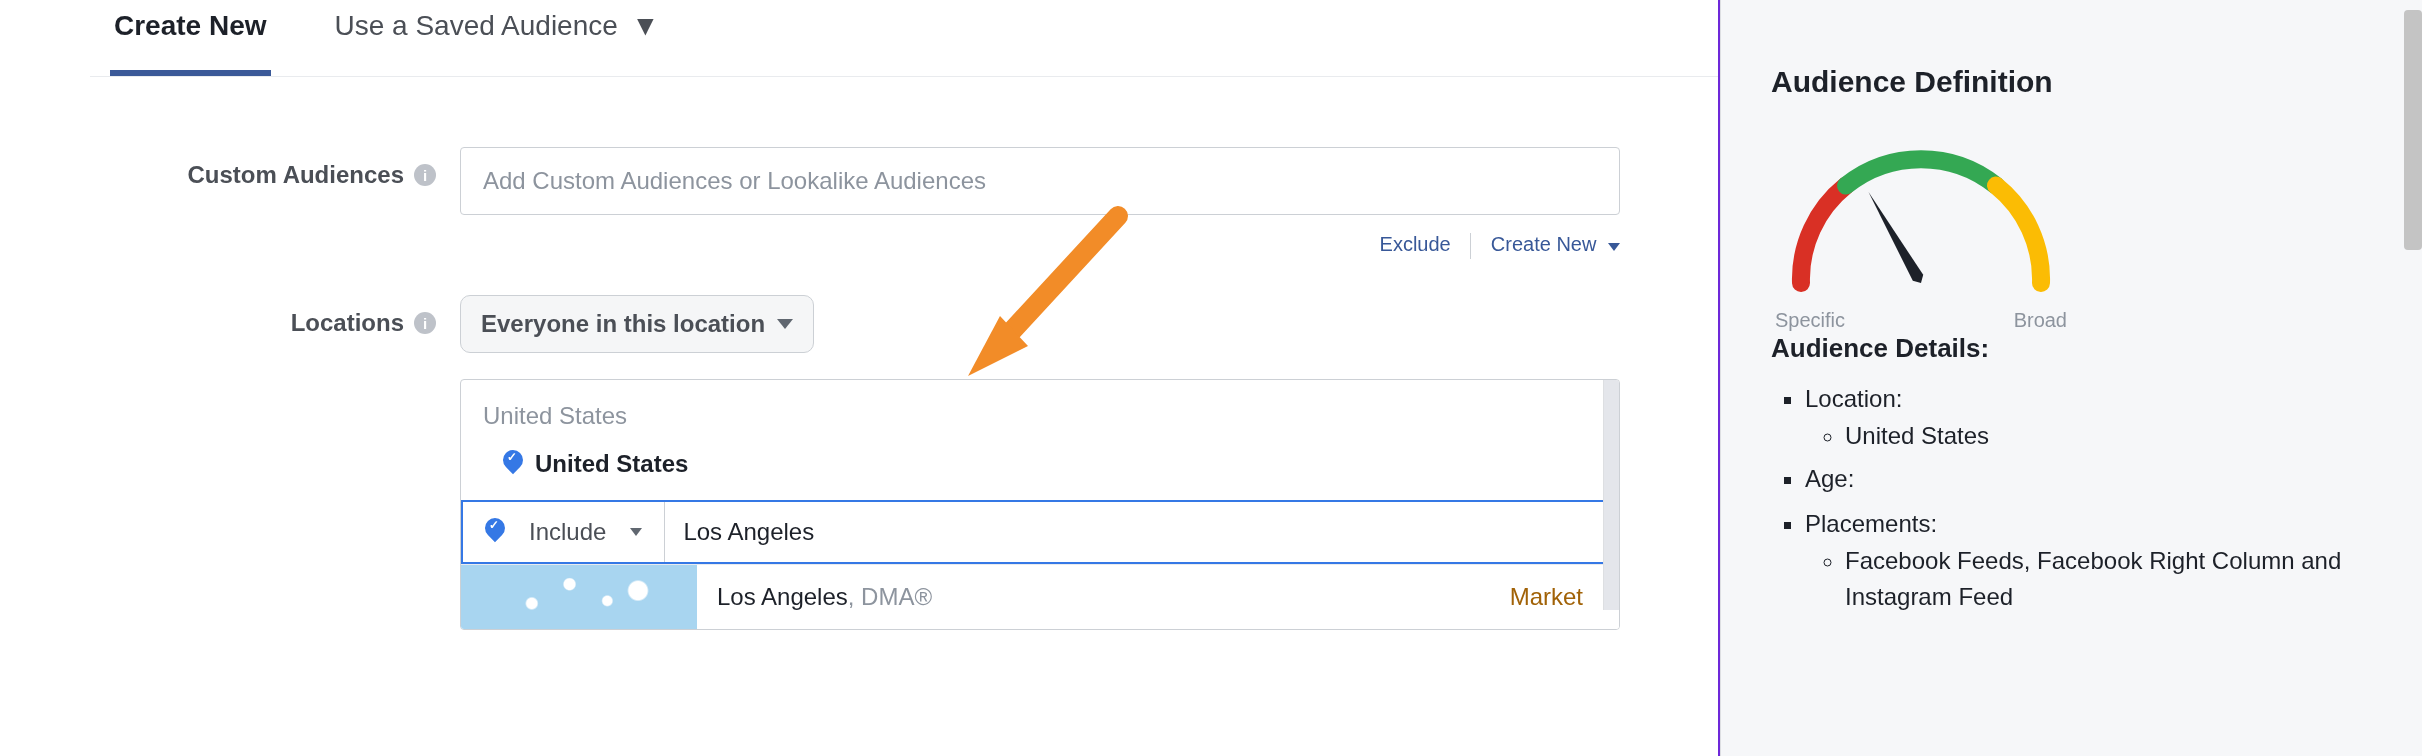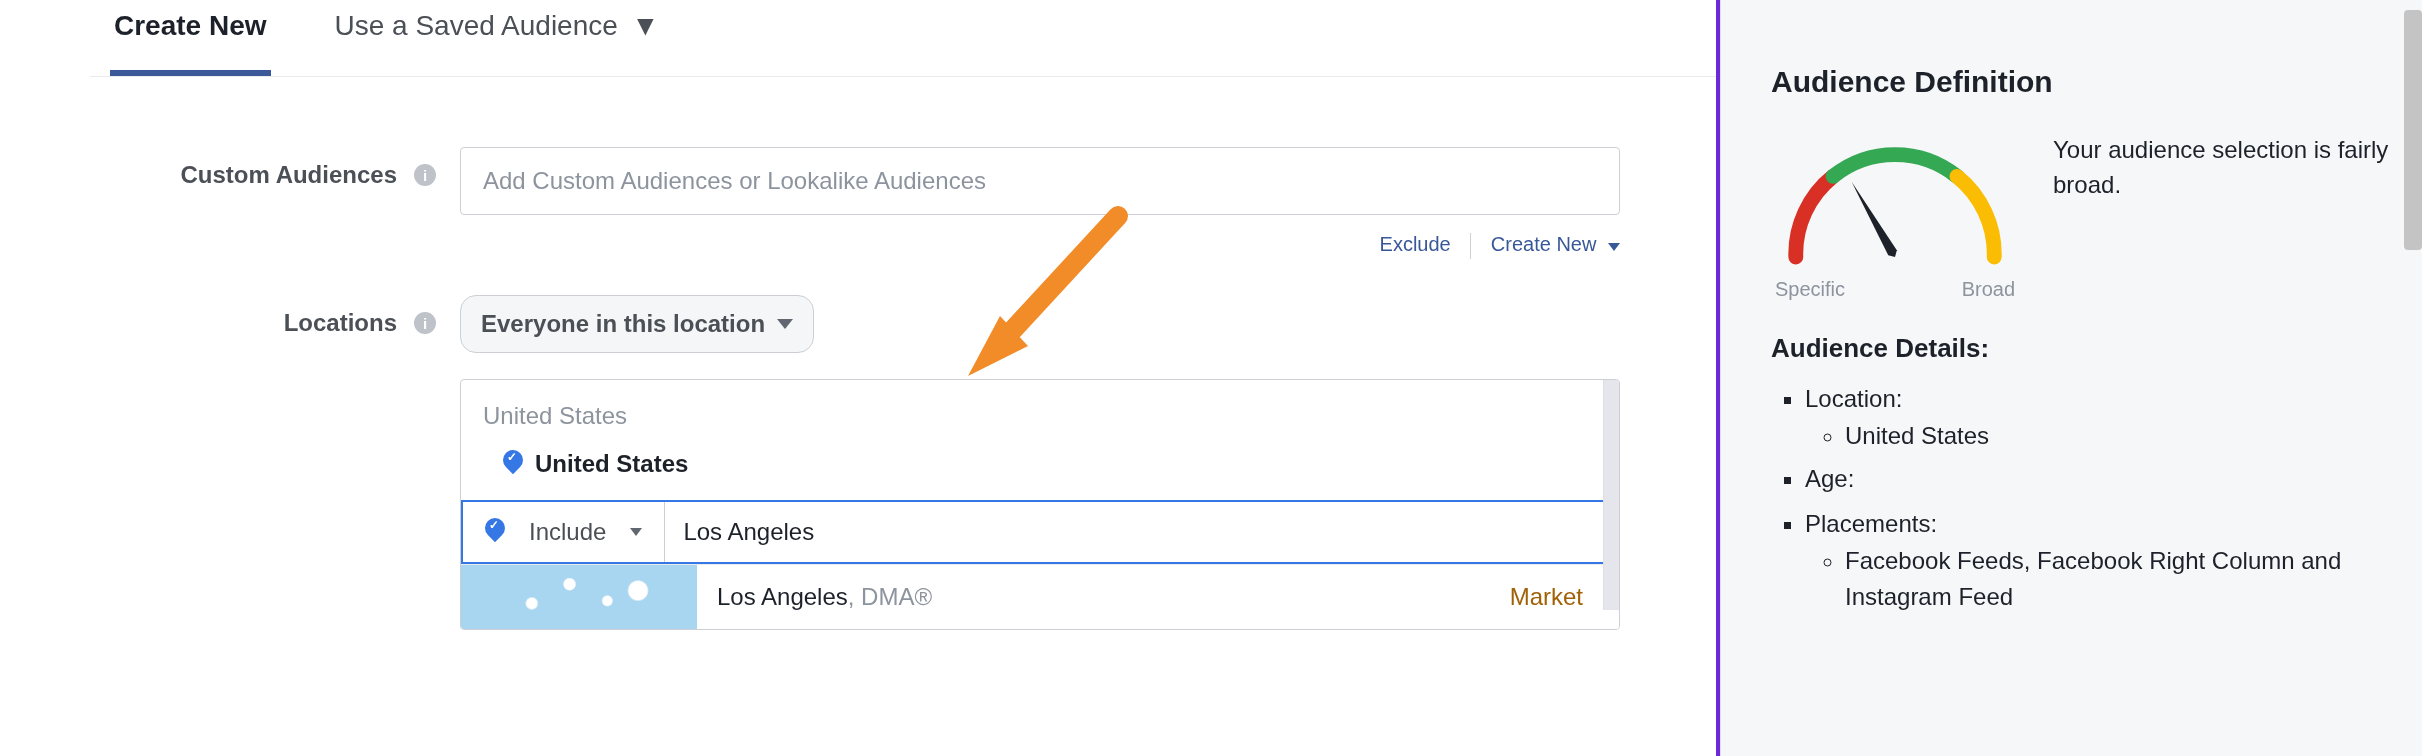--- a/index.html
+++ b/index.html
@@ -6,53 +6,53 @@
   body {
     font-family: Helvetica, Arial, sans-serif;
     font-size: 14px;
     color: #1d2129;
     background: #fff;
     width: 2422px;
     height: 756px;
     overflow: hidden;
   }
   .layout { display: flex; height: 100%; }
-  .main-col { flex: 0 0 1720px; padding: 0 0 0 90px; border-right: 4px solid #6d28d9; position: relative; }
+  .main-col { flex: 0 0 1720px; padding: 0 0 0 90px; border-right: 2px solid #6d28d9; position: relative; }
   .side-col { flex: 1; background: #f6f7f9; border-left: 1px solid #dddfe2; padding: 40px 30px 0 50px; position: relative; }
   .side-col::after {
     content:""; position:absolute; right:0; top:10px; width:18px; height:240px;
     background:#c4c4c4; border-radius:4px;
   }
 
   
   .tabs { display: flex; align-items: baseline; gap: 60px; padding: 10px 0 0 20px; border-bottom: 1px solid #e9ebee; }
   .tab { padding: 0 4px 28px 4px; font-size: 28px; cursor: pointer; color:#4b4f56; }
   .tab.active { font-weight: bold; color: #1d2129; border-bottom: 6px solid #3b5998; }
   .tab .caret { margin-left: 6px; }
 
   
   .form-area { padding-top: 70px; }
   .row { display:flex; align-items:flex-start; margin-bottom: 36px; }
-  .row-label { flex: 0 0 370px; text-align: right; padding-right: 24px; font-size: 24px; font-weight: bold; color:#4b4f56; display:flex; align-items:center; justify-content:flex-end; gap:17px; padding-top:14px;}
+  .row-label { flex: 0 0 370px; text-align: right; padding-right: 24px; font-size: 24px; font-weight: bold; color:#4b4f56; display:flex; align-items:center; justify-content:flex-end; gap:10px; padding-top:14px;}
   .info-icon { width:22px; height:22px; border-radius:50%; background:#bec2c9; color:#fff; font-size:15px; display:inline-flex; align-items:center; justify-content:center; font-weight:bold; font-style: normal;}
   .row-field { flex: 1; max-width: 1160px; }
 
   .text-input {
     width: 100%; height: 68px; border:1px solid #ccd0d5; border-radius:4px;
     padding: 0 22px; font-size:24px; color:#1d2129;
   }
   .text-input::placeholder { color:#8d949e; }
 
   .link-row { margin-top:18px; font-size:20px; color:#385898;text-align:right; }
   .link { color:#385898; cursor:pointer; }
   .divider-v { display:inline-block; width:1px; height:26px; background:#ccd0d5; vertical-align:middle; margin:0 14px; }
 
   .select-pill {
     display:inline-flex; align-items:center; gap:12px;
-    border:1px solid #ccd0d5; border-radius:16px; background:#f5f6f7;
+    border:1px solid #ccd0d5; border-radius:10px; background:#f5f6f7;
     padding: 14px 20px; font-size:24px; font-weight:bold; color:#4b4f56; cursor:pointer;
   }
   .caret-down {
     width:0; height:0; border-left:8px solid transparent; border-right:8px solid transparent;
     border-top:10px solid #606770; display:inline-block;
   }
   .caret-down.sm { border-left-width:6px; border-right-width:6px; border-top-width:8px; }
 
   
   .loc-box { margin-top:26px; border:1px solid #ccd0d5; border-radius:4px; background:#fff; width:1160px; overflow:hidden; }
@@ -215,21 +215,20 @@
           <path d="M150 35 A80 80 0 0 1 180 100" fill="none" stroke="#fbbc04" stroke-width="12" stroke-linecap="round"></path>
           <g transform="translate(100,100) rotate(-30)">
             <polygon points="0,0 -4,-4 0,-70 4,-4" fill="#1d2129"></polygon>
           </g>
         </svg>
         <div class="gauge-labels">
           <span>Specific</span>
           <span>Broad</span>
         </div>
       </div>
-      <div class="side-text">Your audience selection is fairly broad.</div>
     </div>
 
     <div class="side-sub">Audience Details:</div>
     <ul class="square">
       <li>
         <span>Location:</span>
         <ul class="circle">
             <li>United States</li>
           </ul>
       </li>

